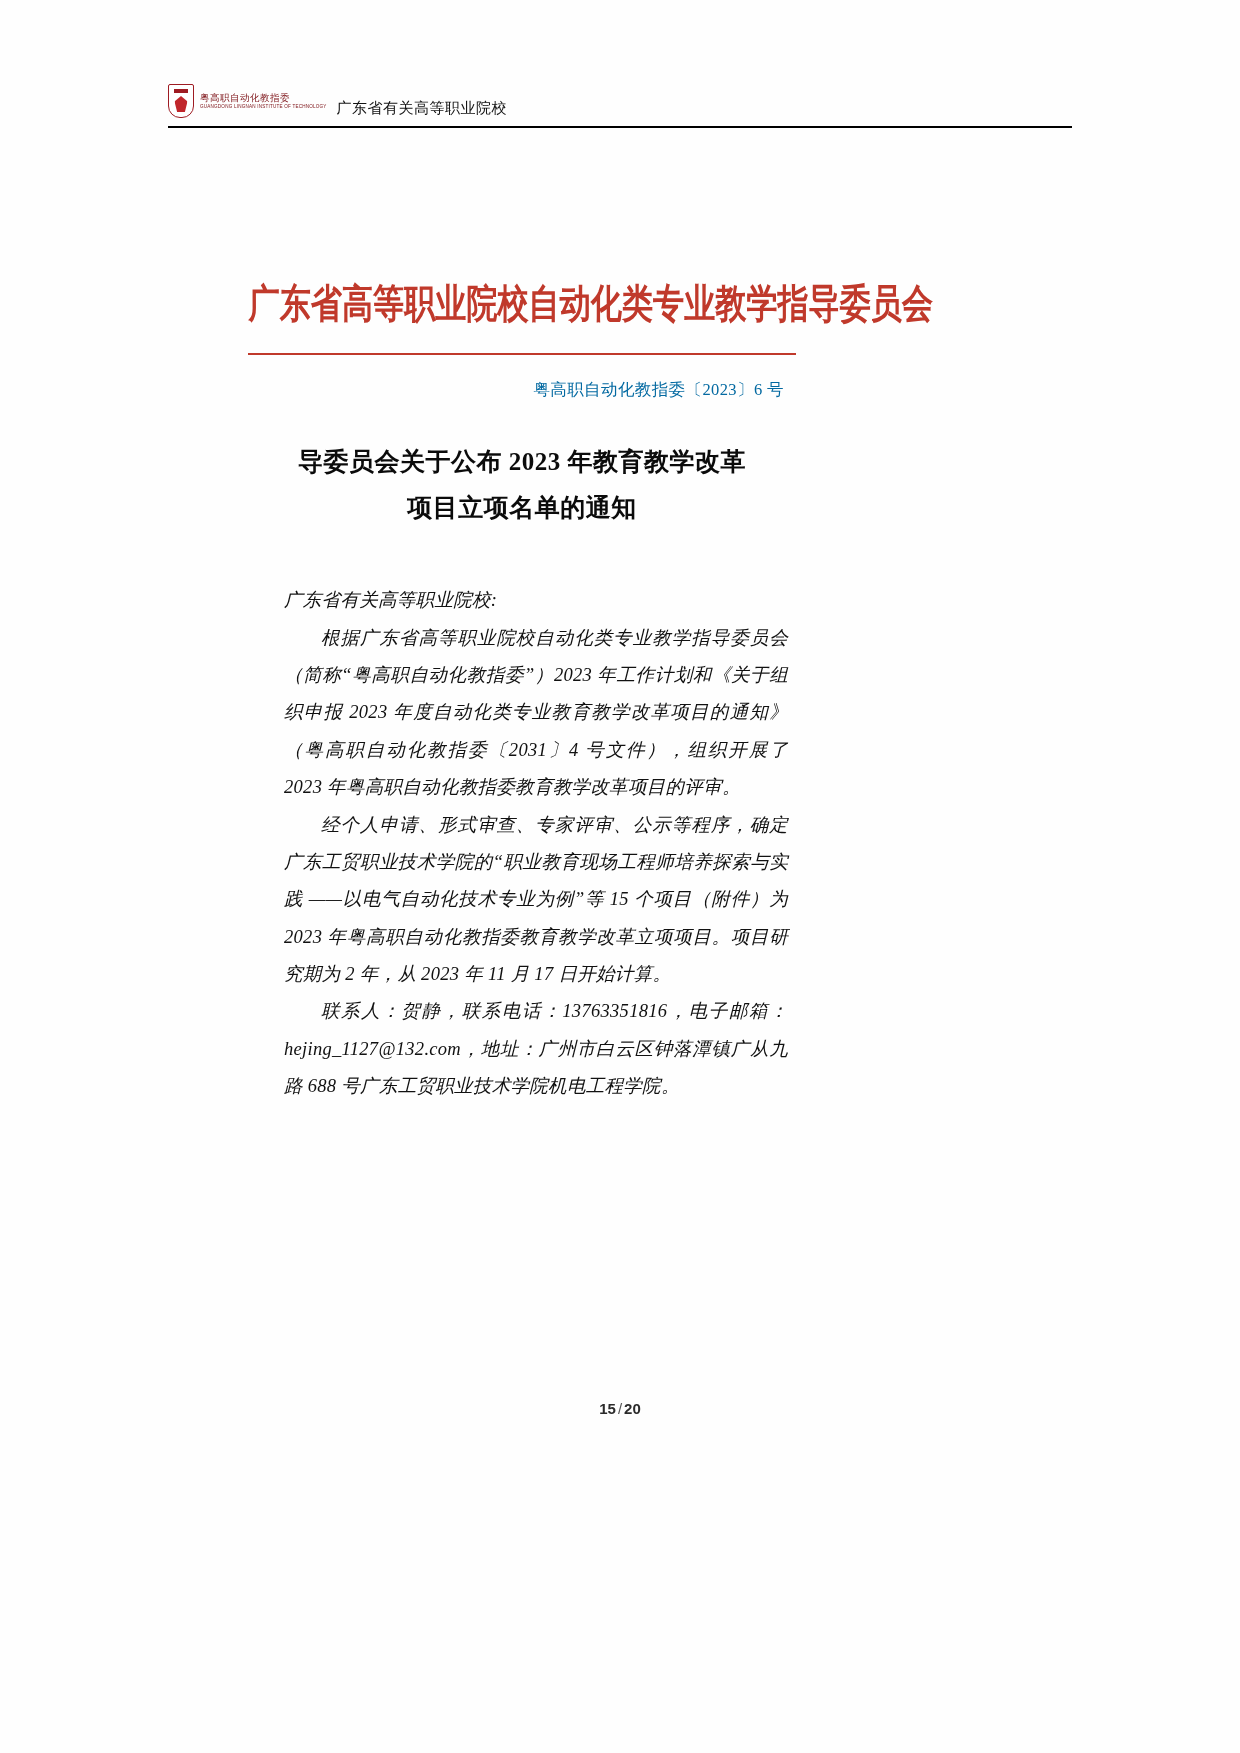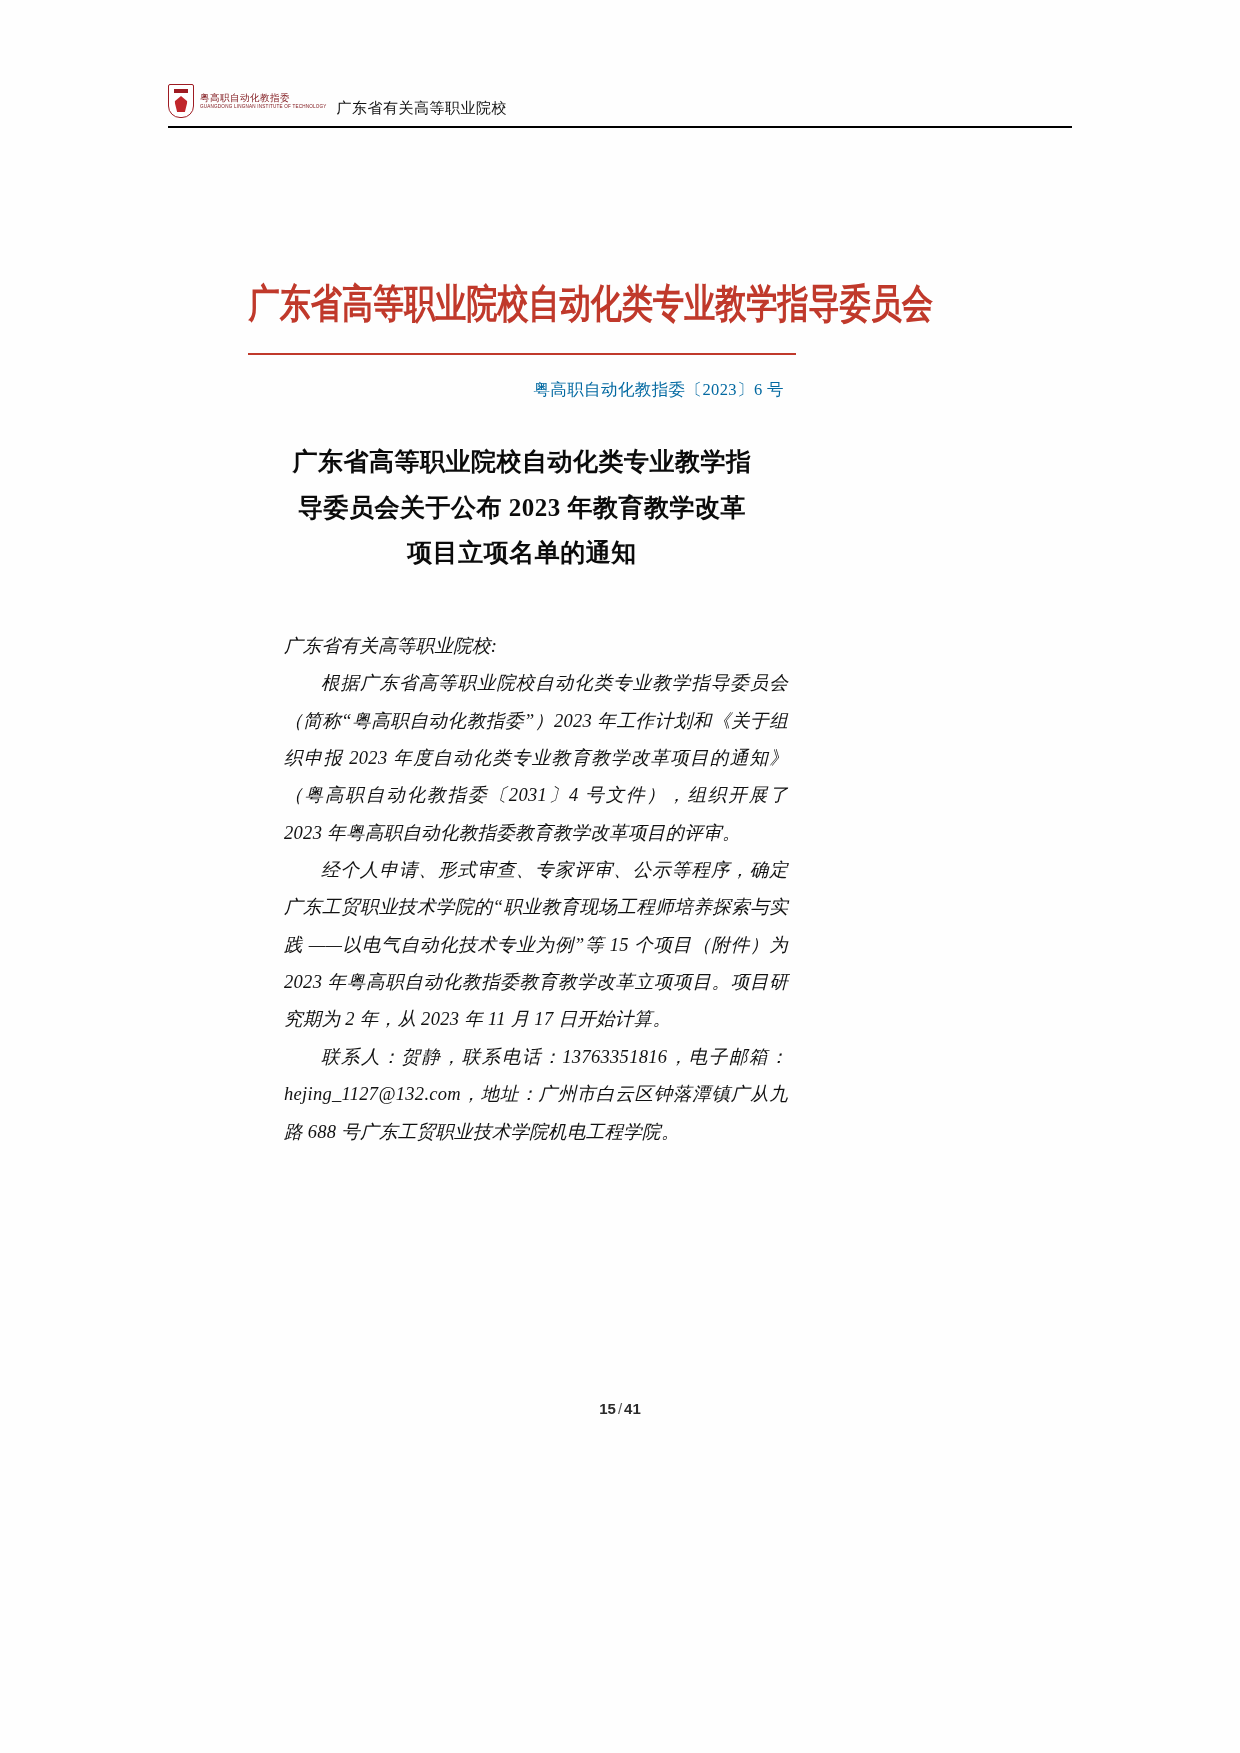--- a/index.html
+++ b/index.html
@@ -227,30 +227,29 @@
 
 
   <div class="doc">
 
     <div class="doc-banner">广东省高等职业院校自动化类专业教学指导委员会</div>
     <div class="doc-banner-rule"></div>
 
     <div class="doc-number">粤高职自动化教指委〔2023〕6 号</div>
 
     <div class="doc-heading">
-      <div>广东省高等职业院校自动化类专业教学指</div>
       <div>导委员会关于公布 2023 年教育教学改革</div>
       <div>项目立项名单的通知</div>
     </div>
 
     <div class="doc-body">
       <p class="noindent">广东省有关高等职业院校:</p>
       <p class="indent">根据广东省高等职业院校自动化类专业教学指导委员会（简称“粤高职自动化教指委”）2023 年工作计划和《关于组织申报 2023 年度自动化类专业教育教学改革项目的通知》（粤高职自动化教指委〔2031〕4 号文件），组织开展了 2023 年粤高职自动化教指委教育教学改革项目的评审。</p>
       <p class="indent">经个人申请、形式审查、专家评审、公示等程序，确定广东工贸职业技术学院的“职业教育现场工程师培养探索与实践 ——以电气自动化技术专业为例”等 15 个项目（附件）为 2023 年粤高职自动化教指委教育教学改革立项项目。项目研究期为 2 年，从 2023 年 11 月 17 日开始计算。</p>
       <p class="indent">联系人：贺静，联系电话：13763351816，电子邮箱：hejing_1127@132.com，地址：广州市白云区钟落潭镇广从九路 688 号广东工贸职业技术学院机电工程学院。</p>
     </div>
   </div>
 
   <div class="footer">
-    <span>15</span><span class="sep">/</span><span>41</span>
+    <span>15</span><span class="sep">/</span><span>20</span>
   </div>
 
 </div>
 
 </body></html>

